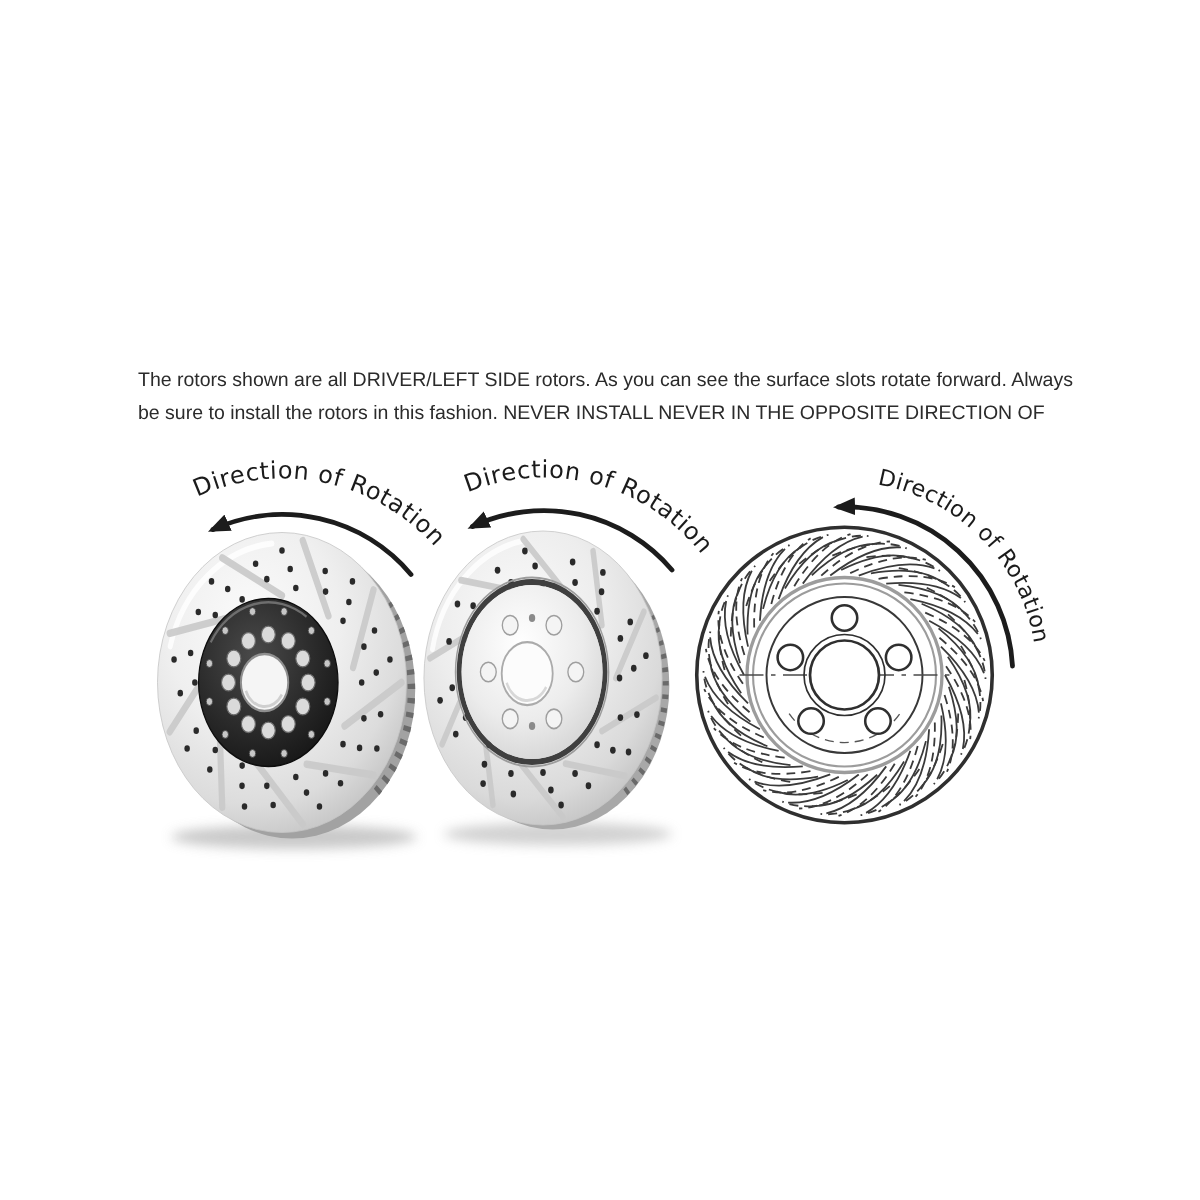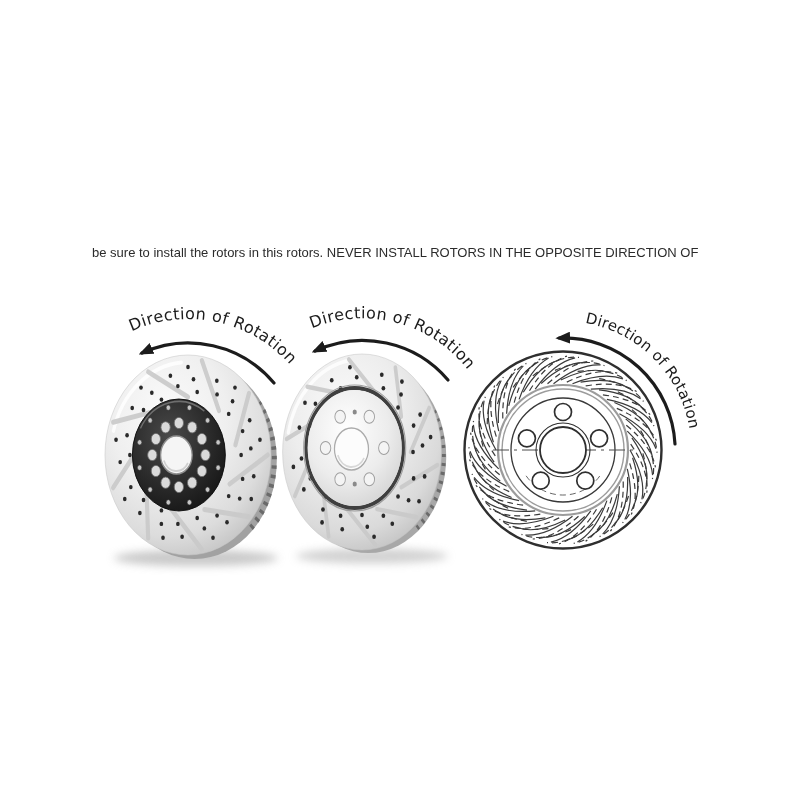--- a/index.html
+++ b/index.html
@@ -14,21 +14,22 @@
   .arc-label{font-family:"DejaVu Sans",sans-serif;fill:#1b1b1b;}
   .arc-label-lg{font-size:16px;letter-spacing:.4px;}
   .arc-label-sm{font-size:15px;letter-spacing:.2px;}
 </style>
 </head>
 <body>
 
 <div class="page">
 
   <p class="notice">
-    <span class="line">be sure to install the rotors in this rotors. NEVER INSTALL ROTORS IN THE OPPOSITE DIRECTION OF</span>
+    <span class="line">The rotors shown are all DRIVER/LEFT SIDE rotors. As you can see the surface slots rotate forward. Always</span>
+    <span class="line">be sure to install the rotors in this fashion. NEVER INSTALL NEVER IN THE OPPOSITE DIRECTION OF</span>
   </p>
 
   <svg class="art" width="800" height="800" viewBox="0 0 800 800">
     <defs>
       <radialGradient id="gradSilver1" cx="38%" cy="30%" r="78%">
         <stop offset="0%" stop-color="#fbfbfb"></stop>
         <stop offset="45%" stop-color="#efefef"></stop>
         <stop offset="78%" stop-color="#dcdcdc"></stop>
         <stop offset="100%" stop-color="#c0c0c0"></stop>
       </radialGradient>

